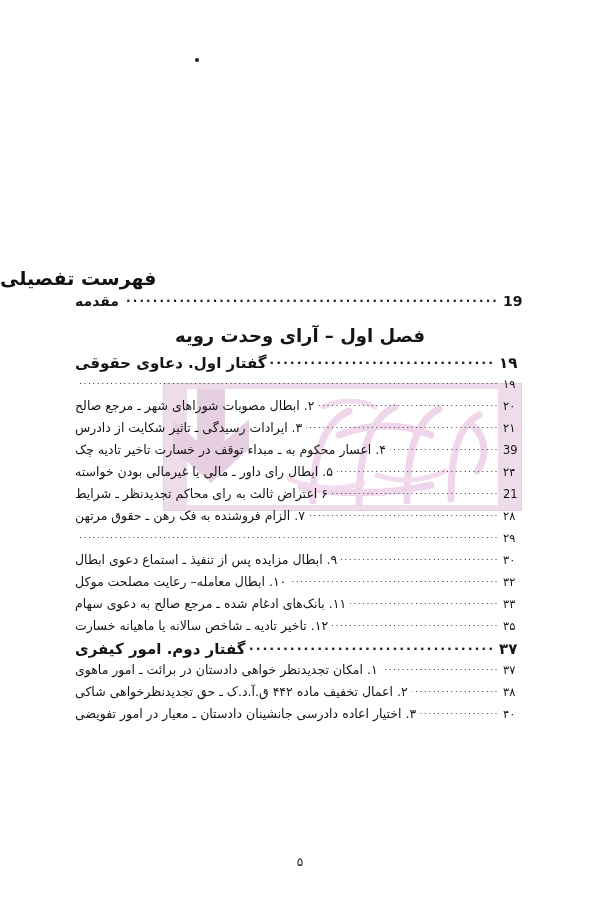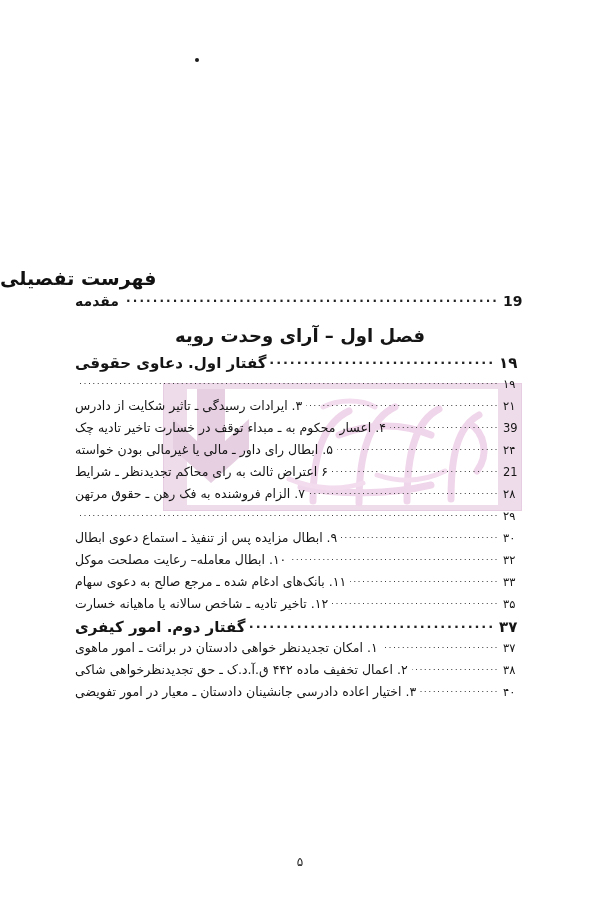--- a/index.html
+++ b/index.html
@@ -226,20 +226,25 @@
       <span class="label">گفتار اول. دعاوی حقوقی</span>
       <span class="leader"></span>
       <span class="pageno">۱۹</span>
     </div>
 
     <div class="row entry">
       <span class="leader"></span>
       <span class="pageno">۱۹</span>
     </div>
     <div class="row entry">
+      <span class="label">۲. ابطال مصوبات شوراهای شهر ـ مرجع صالح</span>
+      <span class="leader"></span>
+      <span class="pageno">۲۰</span>
+    </div>
+    <div class="row entry">
       <span class="label">۳. ایرادات رسیدگی ـ تاثیر شکایت از دادرس</span>
       <span class="leader"></span>
       <span class="pageno">۲۱</span>
     </div>
     <div class="row entry">
       <span class="label">۴. اعسار محکوم به ـ مبداء توقف در خسارت تاخیر تادیه چک</span>
       <span class="leader"></span>
       <span class="pageno">39</span>
     </div>
     <div class="row entry">

